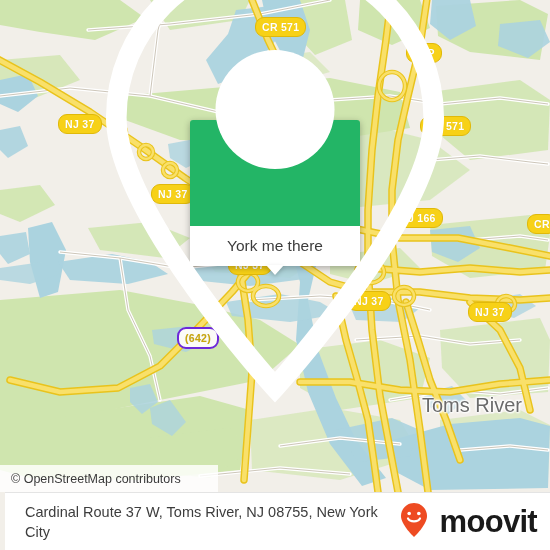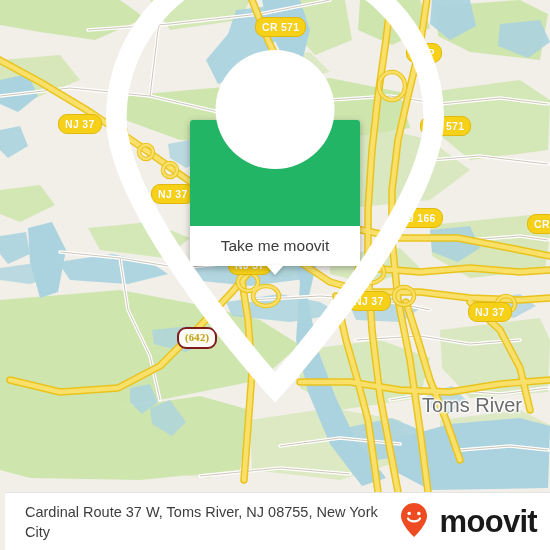--- a/index.html
+++ b/index.html
@@ -35,23 +35,22 @@
     font-weight: bold;
     font-size: 10.5px;
     letter-spacing: .3px;
     line-height: 1;
     padding: 3.5px 6px 4px 6px;
     white-space: nowrap;
     text-shadow: 0 0 1px rgba(0,0,0,.12);
   }
   .shield.hollow {
     background: #fbfbf7;
-    border: 2px solid #7f1d1d;
+    border: 2px solid #6d28d9;
     color: #c9a60c;
-    font-family: Liberation Serif, serif;
   }
   .city-label {
     position: absolute;
     color: #6b6b6b;
     font-size: 20px;
     font-weight: normal;
     white-space: nowrap;
     text-shadow: 1px 0 2px #fff, -1px 0 2px #fff, 0 1px 2px #fff, 0 -1px 2px #fff,
                  1px 1px 2px #fff, -1px -1px 2px #fff;
   }
@@ -327,25 +326,28 @@
     <div id="info-card">
       <div id="card-green">
         <span>
           <svg width="48" height="62" viewBox="0 0 48 62" xmlns="http://www.w3.org/2000/svg">
             <path d="M24 4 C13 4 4 13 4 24 C4 36 24 58 24 58 C24 58 44 36 44 24 C44 13 35 4 24 4 Z" fill="none" stroke="#ffffff" stroke-width="2.6"></path>
             <circle cx="24" cy="23" r="7.5" fill="#ffffff"></circle>
           </svg>
         </span>
       </div>
       <div id="card-cta">
-        <span>Take me moovit</span>
+        <span>York me there</span>
         <span id="card-tail"></span>
       </div>
     </div>
 
+    <div id="attribution">
+      <span>© OpenStreetMap contributors</span>
+    </div>
   </div>
 
   <div id="footer">
     <div id="footer-address">Cardinal Route 37 W, Toms River, NJ 08755, New York City</div>
     <div id="footer-logo">
       <span>
         <svg width="28" height="36" viewBox="0 0 28 36" xmlns="http://www.w3.org/2000/svg">
           <path d="M14 1 C6.8 1 1 6.8 1 14 C1 23 14 35 14 35 C14 35 27 23 27 14 C27 6.8 21.2 1 14 1 Z" fill="#ee4b22"></path>
           <circle cx="9.2" cy="11.5" r="1.8" fill="#ffffff"></circle>
           <circle cx="18.8" cy="11.5" r="1.8" fill="#ffffff"></circle>

